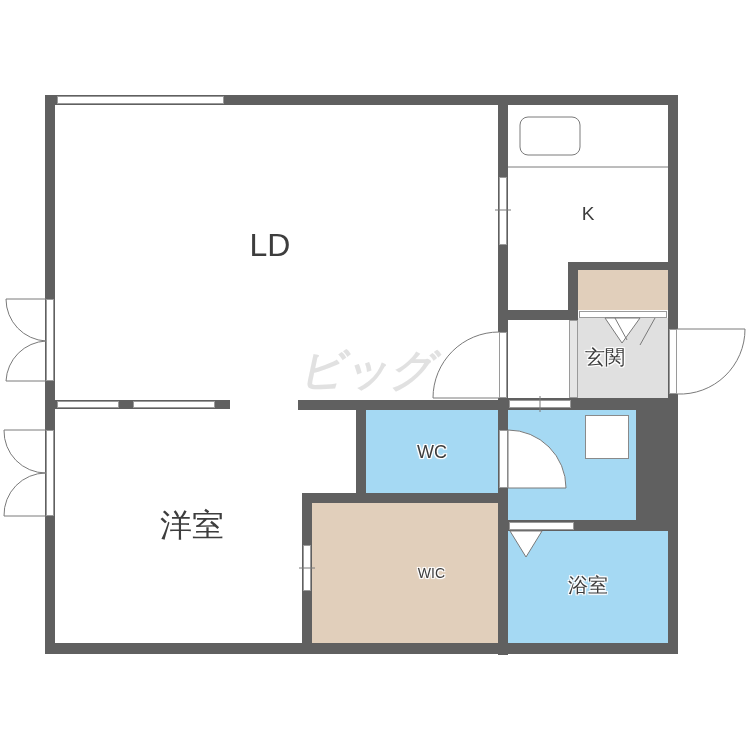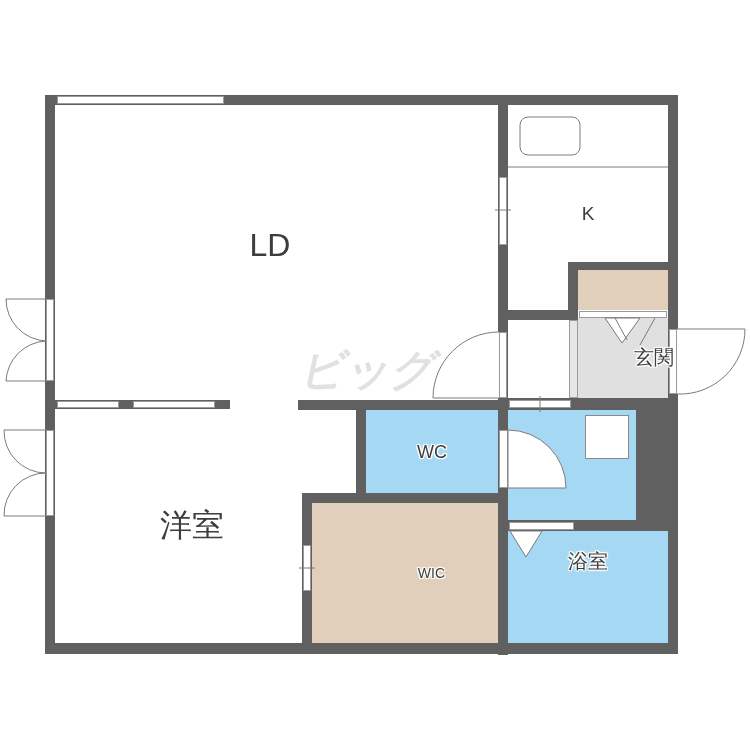--- a/index.html
+++ b/index.html
@@ -92,16 +92,16 @@
 
     <path d="M510 531 L542 531 L526 557 Z" fill="#ffffff"></path>
   </g>
 </svg>
 
 <div class="abs label" style="left:300px;top:340px;width:140px;height:60px;font-size:44px;font-weight:bold;color:rgba(200,200,200,0.55);transform:skewX(-12deg);line-height:60px;">ビッグ</div>
 
 <div class="abs label" style="left:220px;top:225px;width:100px;font-size:32px;line-height:40px;">LD</div>
 <div class="abs label" style="left:568px;top:202px;width:40px;font-size:19px;line-height:24px;">K</div>
 <div class="abs label" style="left:132px;top:505px;width:120px;font-size:32px;line-height:40px;">洋室</div>
-<div class="abs label halo" style="left:620px;top:344px;width:68px;font-size:20px;line-height:26px;">玄関</div>
+<div class="abs label halo" style="left:571px;top:344px;width:68px;font-size:20px;line-height:26px;">玄関</div>
 <div class="abs label halo" style="left:396px;top:440px;width:72px;font-size:18px;line-height:24px;">WC</div>
 <div class="abs label halo" style="left:365px;top:561px;width:80px;font-size:14px;line-height:24px;text-align:right;">WIC</div>
-<div class="abs label halo" style="left:553px;top:548px;width:70px;font-size:20px;line-height:26px;">浴室</div>
+<div class="abs label halo" style="left:553px;top:572px;width:70px;font-size:20px;line-height:26px;">浴室</div>
 
 </body></html>

